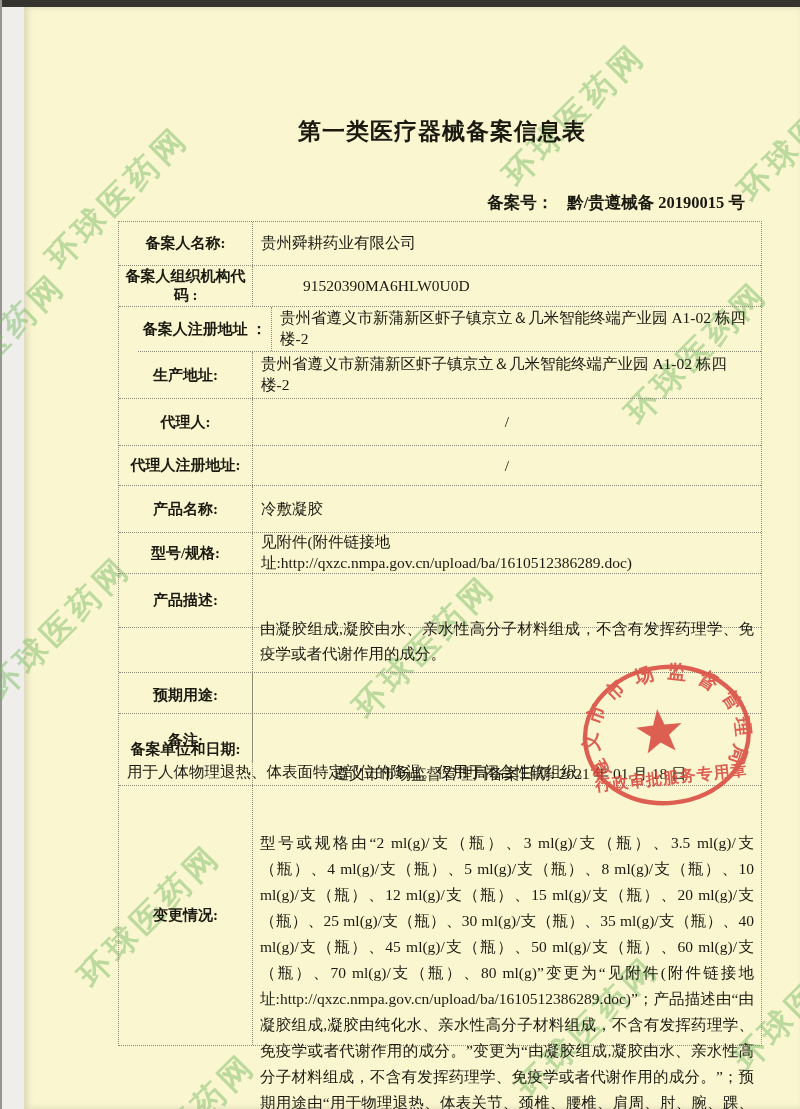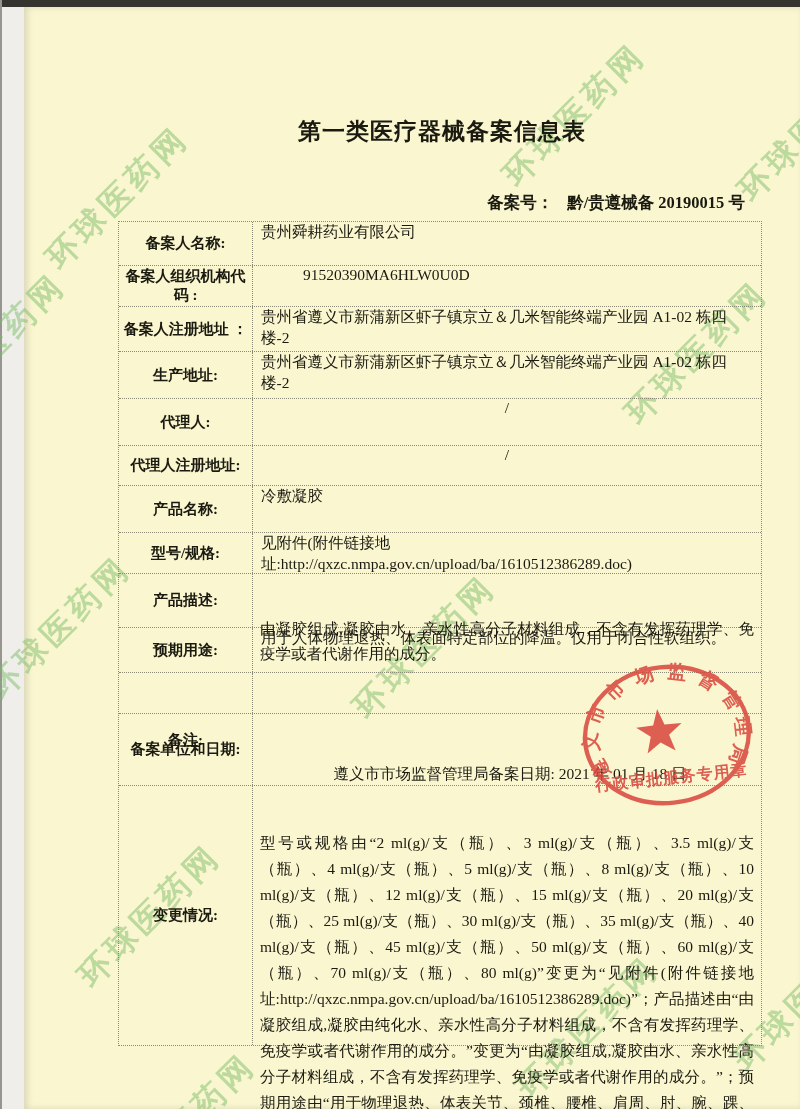--- a/index.html
+++ b/index.html
@@ -37,21 +37,21 @@
   }
   .t-row{display:flex;border-bottom:1px dotted #8b8a76;box-sizing:border-box;}
   .t-row:last-child{border-bottom:none;}
   .t-label{
     flex:0 0 134px;width:134px;box-sizing:border-box;
     border-right:1px dotted #8b8a76;
     display:flex;align-items:center;justify-content:center;
     font-weight:bold;font-size:15px;text-align:center;padding:0 2px;line-height:19px;
   }
   .t-value{
-    flex:1;display:flex;
+    flex:1;display:flex;align-items:center;
     padding:0 8px;font-size:15.5px;box-sizing:border-box;min-width:0;
   }
   .v-center{justify-content:center;}
   .v-right{flex-direction:row;align-items:flex-end;justify-content:center;line-height:23px;padding-right:2px;}
   .v-wrap{display:block;padding:4px 7px;line-height:25px;text-align:justify;margin-top:38px;}
   .v-change{line-height:26px;padding-top:6px;}
   .stamp{position:absolute;left:556px;top:645px;width:222px;height:182px;transform:rotate(-6deg);opacity:.85;}
   .stamp text{fill:var(--stamp-red);font-weight:bold;font-family:"Liberation Serif","DejaVu Serif",serif;}
   #stamp-arc text{font-size:19px;}
   .stamp-bottom{font-size:16px;letter-spacing:1px;}
@@ -92,21 +92,21 @@
         </div>
       </div>
       <div class="t-row" style="height: 41px; gap: 42px;">
         <div class="t-label">
           <span>备案人组织机构代码 :</span>
         </div>
         <div class="t-value">
           <span>91520390MA6HLW0U0D</span>
         </div>
       </div>
-      <div class="t-row" style="height: 45px;">
+      <div class="t-row" style="height: 45px; margin-left: 19px;">
         <div class="t-label">
           <span>备案人注册地址 ：</span>
         </div>
         <div class="t-value">
           <span>贵州省遵义市新蒲新区虾子镇京立＆几米智能终端产业园 A1-02 栋四楼-2</span>
         </div>
       </div>
       <div class="t-row" style="height: 47px;">
         <div class="t-label">
           <span>生产地址:</span>
@@ -146,21 +146,21 @@
         <div class="t-value">
           <span>见附件(附件链接地址:http://qxzc.nmpa.gov.cn/upload/ba/1610512386289.doc)</span>
         </div>
       </div>
       <div class="t-row" style="height: 54px;">
         <div class="t-label">
           <span>产品描述:</span>
         </div>
         <div class="t-value v-wrap"><span>由凝胶组成,凝胶由水、亲水性高分子材料组成，不含有发挥药理学、免疫学或者代谢作用的成分。</span></div>
       </div>
-      <div class="t-row" style="height: 45px;">
+      <div class="t-row" style="height: 45px; flex-direction: column;">
         <div class="t-label">
           <span>预期用途:</span>
         </div>
         <div class="t-value">
           <span>用于人体物理退热、体表面特定部位的降温。仅用于闭合性软组织。</span>
         </div>
       </div>
       <div class="t-row" style="height: 41px; flex-direction: column;">
         <div class="t-label">
           <span>备注:</span>

